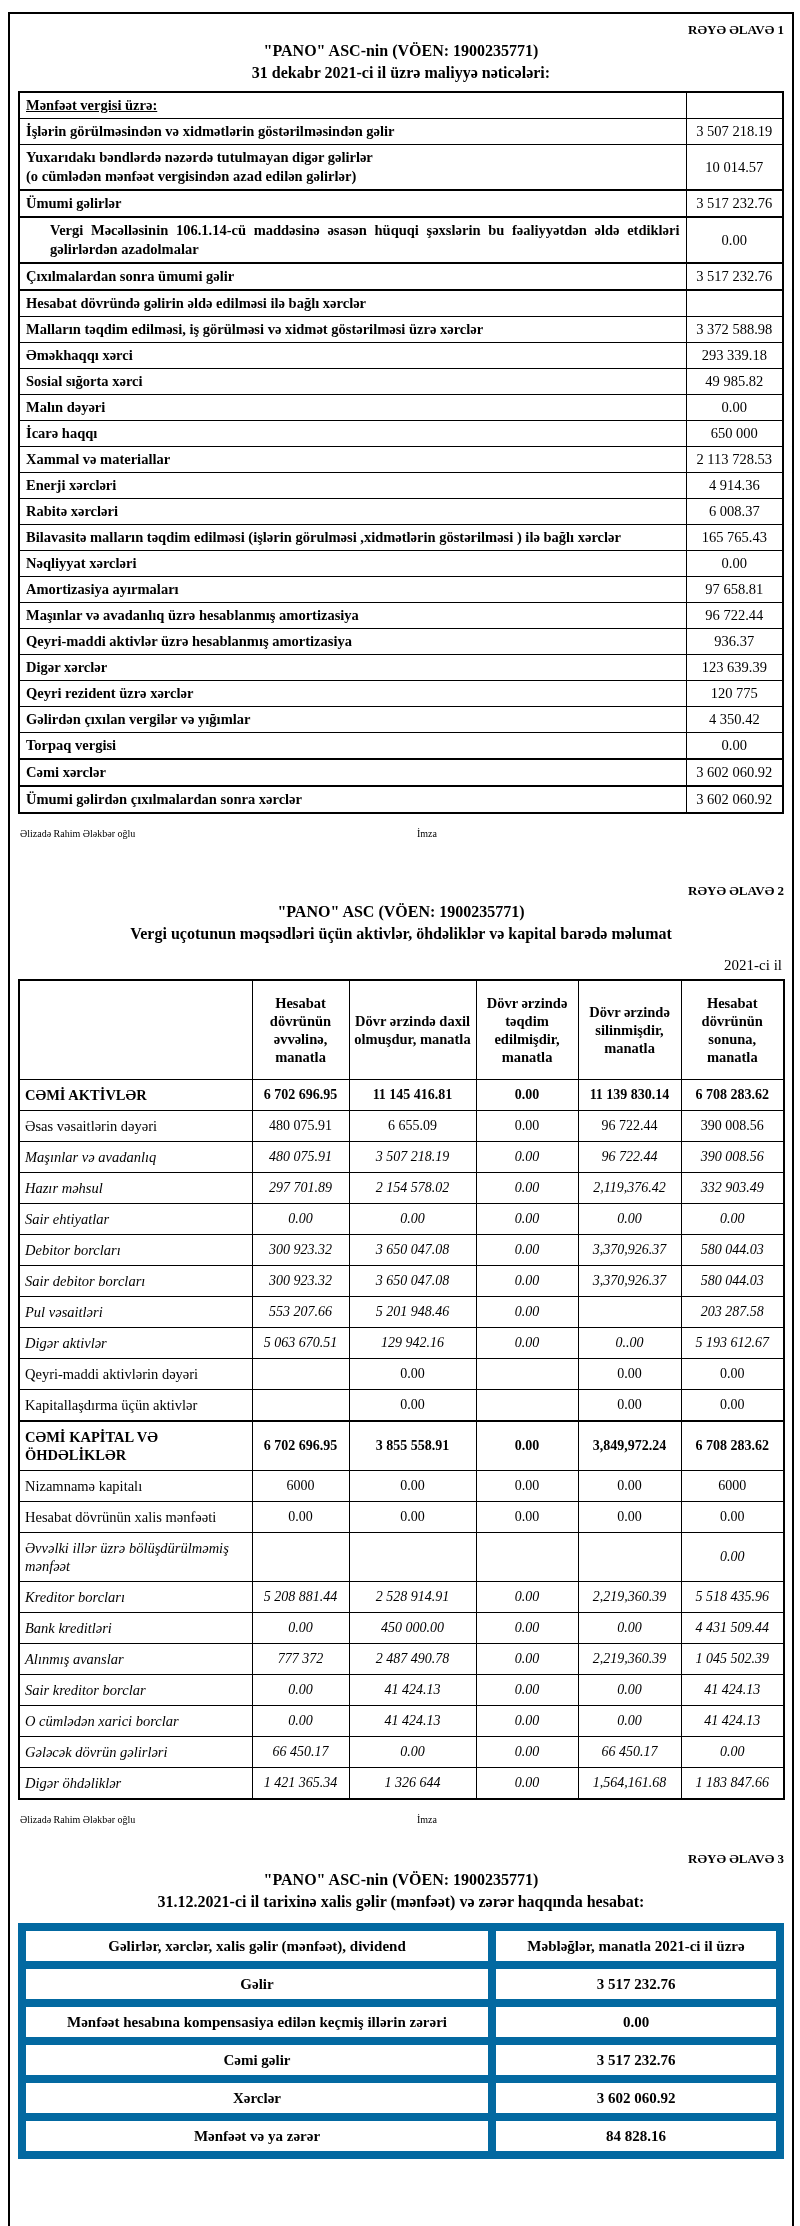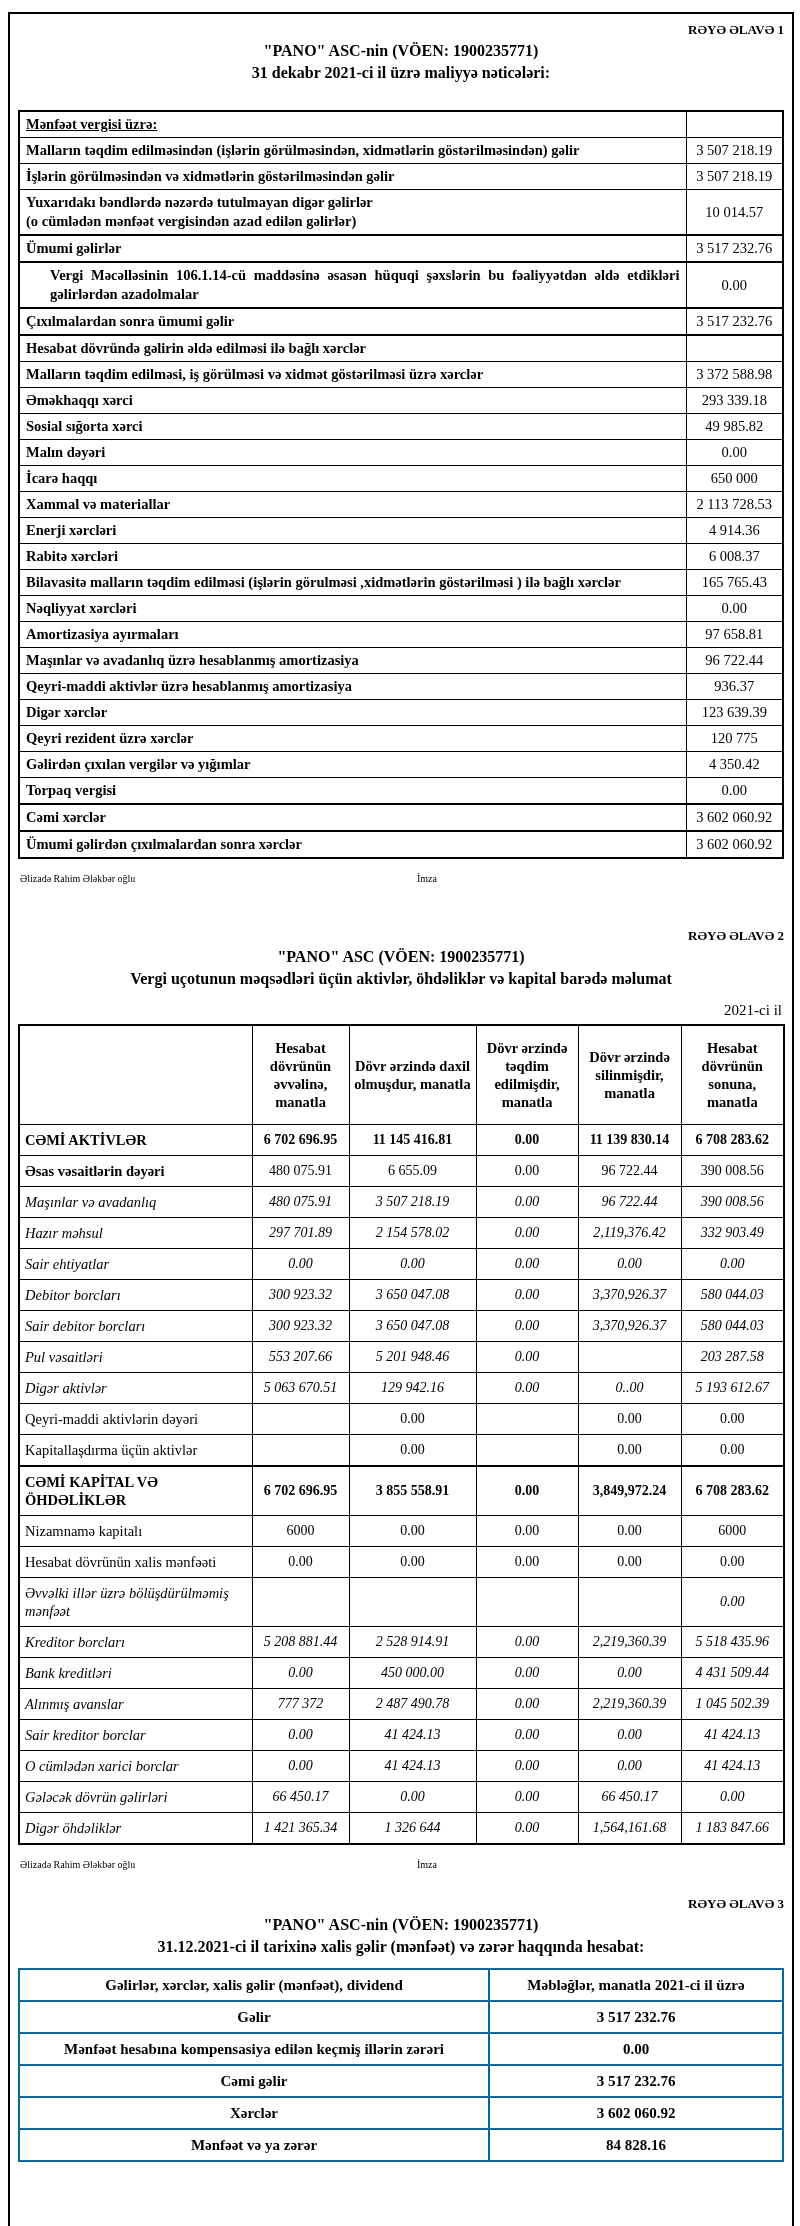--- a/index.html
+++ b/index.html
@@ -10,21 +10,21 @@
   .frame{
     margin:12px 6px 0 8px;border:2px solid #000;height:2240px;box-sizing:border-box;
     padding:6px 8px 0 8px;background:#fff;
   }
   .annex{text-align:right;font-weight:bold;font-size:13px;line-height:20px;}
   .doc-title{text-align:center;font-weight:bold;font-size:16px;line-height:22px;}
   table{border-collapse:collapse;width:100%;table-layout:fixed;}
   .t1,.t2,.t3{border:2px solid #000;}
 
   
-  .t1{margin-top:26px;font-size:14.5px;}
+  .t1{margin-top:7px;font-size:14.5px;}
   .t1 td{border:1px solid #000;padding:3px 6px;line-height:19px;vertical-align:middle;}
   .t1 .lbl{font-weight:bold;white-space:pre-line;}
   .t1 .val{text-align:center;padding:3px 2px;}
   .t1 col.c-label{width:auto;}
   .t1 col.c-value{width:97px;}
   .t1 tr.underline .lbl{text-decoration:underline;}
   .t1 tr.value-bold .val{font-weight:normal;}
   .t1 tr.justify .lbl{text-align:justify;padding-left:30px;}
   tr.rule-top td, tr.rule-top th{border-top-width:2px;}
 
@@ -34,52 +34,48 @@
 
   .sec2{margin-top:36px;}
   .year{text-align:right;font-size:15px;margin:10px 2px 4px 0;line-height:20px;}
 
   
   .t2{font-size:14px;}
   .t2 th{border:1px solid #000;font-size:14.5px;font-weight:bold;padding:13px 2px;line-height:18px;vertical-align:middle;text-align:center;}
   .t2 td{border:1px solid #000;padding:6px 3px;line-height:18px;text-align:center;vertical-align:middle;}
   .t2 td.lbl{text-align:left;padding-left:5px;font-size:14.5px;}
   .t2 tr.total td{font-weight:bold;}
-  .t2 tr.bold-label td.lbl{font-weight:bold;}
+  .t2 tr.bold-label td.lbl{font-weight:normal;}
   .t2 tr.italic td{font-style:italic;}
 
   .sec3{margin-top:18px;}
 
   
   .t3{margin-top:10px;font-size:15px;}
-  .t3 th,.t3 td{border:2px solid #0369a1;padding:6px 4px;text-align:center;line-height:18px;font-weight:bold;vertical-align:middle;}
+  .t3 th,.t3 td{border:8px solid #0369a1;padding:6px 4px;text-align:center;line-height:18px;font-weight:bold;vertical-align:middle;}
   .t3 col.c1{width:470px;}
 </style>
 </head>
 <body>
 
 <div class="frame">
 
   <div class="annex">RƏYƏ ƏLAVƏ 1</div>
   <div class="doc-title">"PANO" ASC-nin (VÖEN: 1900235771)</div>
   <div class="doc-title">31 dekabr 2021-ci il üzrə maliyyə nəticələri:</div>
 
   <table class="t1" id="table1">
     <colgroup>
         <col class="c-label">
         <col class="c-value">
       </colgroup>
     <tbody>
         <tr class="underline">
           <td class="lbl">Mənfəət vergisi üzrə:</td>
           <td class="val"></td>
-        </tr>
-        <tr>
-          <td class="lbl">Malların təqdim edilməsindən (işlərin görülməsindən, xidmətlərin göstərilməsindən) gəlir</td>
-          <td class="val">3 507 218.19</td>
         </tr>
         <tr>
           <td class="lbl">İşlərin görülməsindən və xidmətlərin göstərilməsindən gəlir</td>
           <td class="val">3 507 218.19</td>
         </tr>
         <tr class="value-bold">
           <td class="lbl">Yuxarıdakı bəndlərdə nəzərdə tutulmayan digər gəlirlər
 (o cümlədən mənfəət vergisindən azad edilən gəlirlər)</td>
           <td class="val">10 014.57</td>
         </tr>

